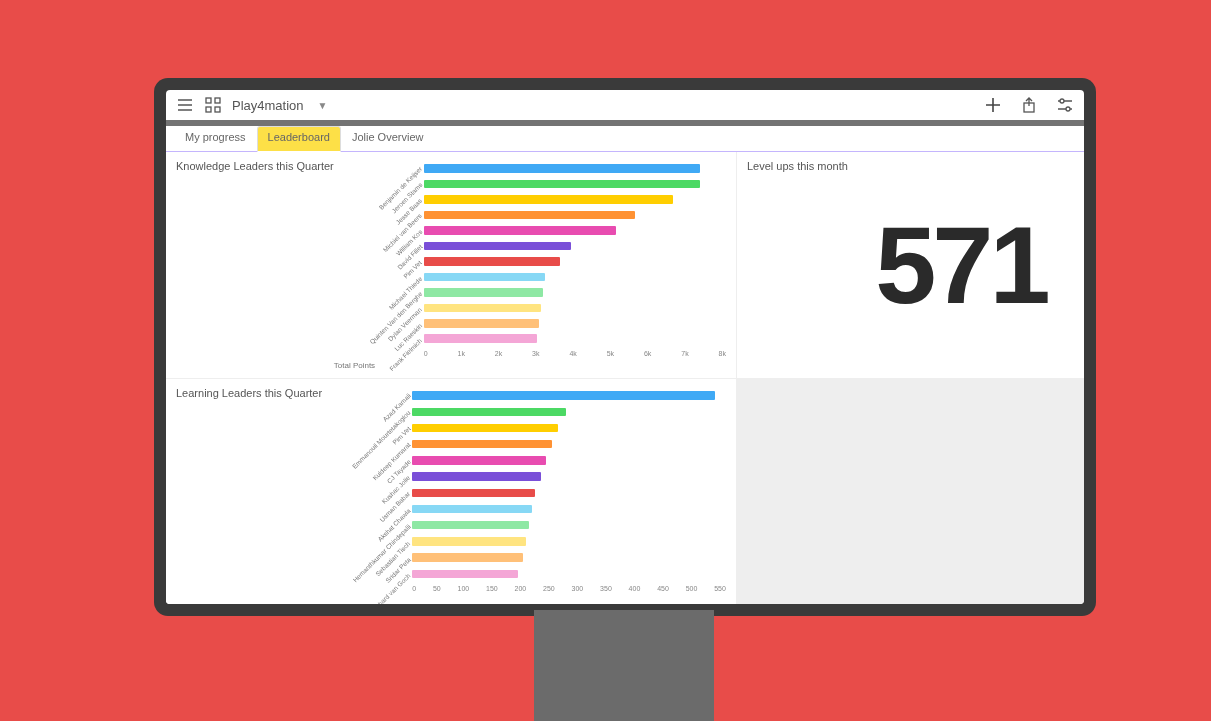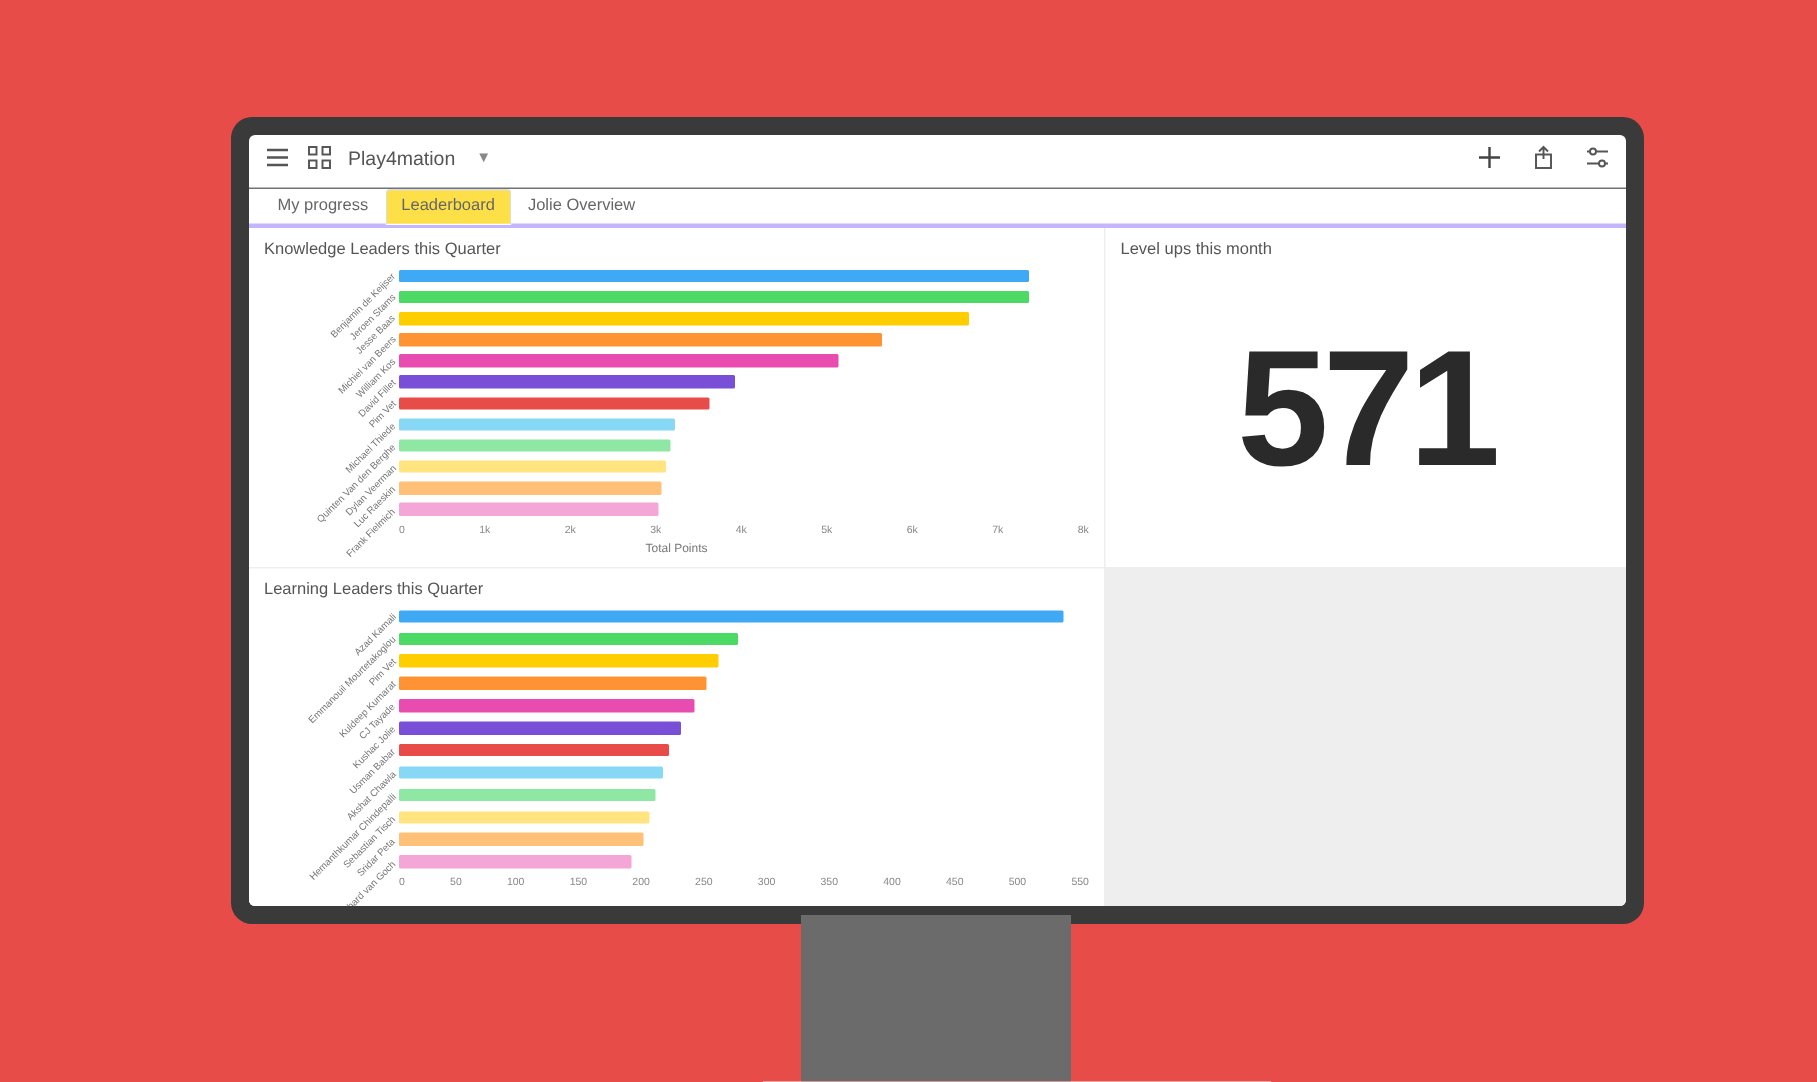--- a/index.html
+++ b/index.html
@@ -33,36 +33,36 @@
 .monitor-stand {
   position: absolute;
   left: 534px;
   top: 610px;
   width: 180px;
   height: 111px;
   background: #6b6b6b;
 }
 .header {
   display: flex;
-  align-items: flex-start;
+  align-items: flex-end;
   padding: 6px 10px;
-  border-bottom: 1px solid #737373;
+  border-bottom: 6px solid #737373;
   height: 36px;
   gap: 10px;
 }
 .header-left { display: flex; align-items: center; gap: 10px; }
 .header-right { margin-left: auto; display: flex; align-items: center; gap: 18px; }
 .icon-btn { width: 18px; height: 18px; display: flex; align-items: center; justify-content: center; cursor: pointer; color: #555; }
 .app-title { font-size: 13px; color: #555; }
 .title-caret { color: #888; font-size: 10px; margin-left: 4px; }
 .tabs {
   display: flex;
   gap: 0;
   padding: 0 8px;
-  border-bottom: 3px solid #c4b5fd;
+  border-bottom: 1px solid #c4b5fd;
   height: 26px;
 }
 .tab {
   padding: 4px 10px;
   font-size: 11px;
   color: #666;
   cursor: pointer;
   border: 1px solid transparent;
   border-bottom: none;
 }
@@ -75,21 +75,21 @@
 }
 .dashboard {
   flex: 1;
   display: grid;
   grid-template-columns: 570px 1fr;
   grid-template-rows: 1fr 1fr;
   gap: 1px;
   background: #eee;
   overflow: hidden;
 }
-.panel { background: #fff; padding: 8px 10px; display: flex; flex-direction: column; overflow: hidden; }
+.panel { background: #fff; padding: 8px 10px; display: flex; flex-direction: row; overflow: hidden; }
 .panel-title { font-size: 11px; color: #555; font-weight: 500; margin-bottom: 4px; }
 .big-number { flex: 1; display: flex; align-items: center; justify-content: center; font-size: 110px; font-weight: 700; color: #2a2a2a; letter-spacing: -4px; }
 .chart { flex: 1; display: flex; flex-direction: column; }
 .chart-area { flex: 1; display: flex; }
 .ylabels {
   width: 90px;
   display: flex;
   flex-direction: column;
   justify-content: space-around;
   align-items: flex-end;
@@ -107,21 +107,21 @@
 .bars {
   flex: 1;
   display: flex;
   flex-direction: column;
   justify-content: space-around;
   padding: 1px 0;
   position: relative;
 }
 .bar { height: 8.5px; border-radius: 1px; }
 .xaxis { display: flex; margin-left: 90px; font-size: 7px; color: #888; justify-content: space-between; padding-top: 2px; }
-.xaxis-label { text-align: center; font-size: 8px; color: #777; margin-top: 4px; }
+.xaxis-label { font-size: 8px; color: #777; margin-top: 4px; }
 svg { width: 100%; height: 100%; }
 </style>
 </head>
 <body>
 
 <div class="monitor">
   <div class="screen">
 
     <div class="header">
       <div class="header-left">

